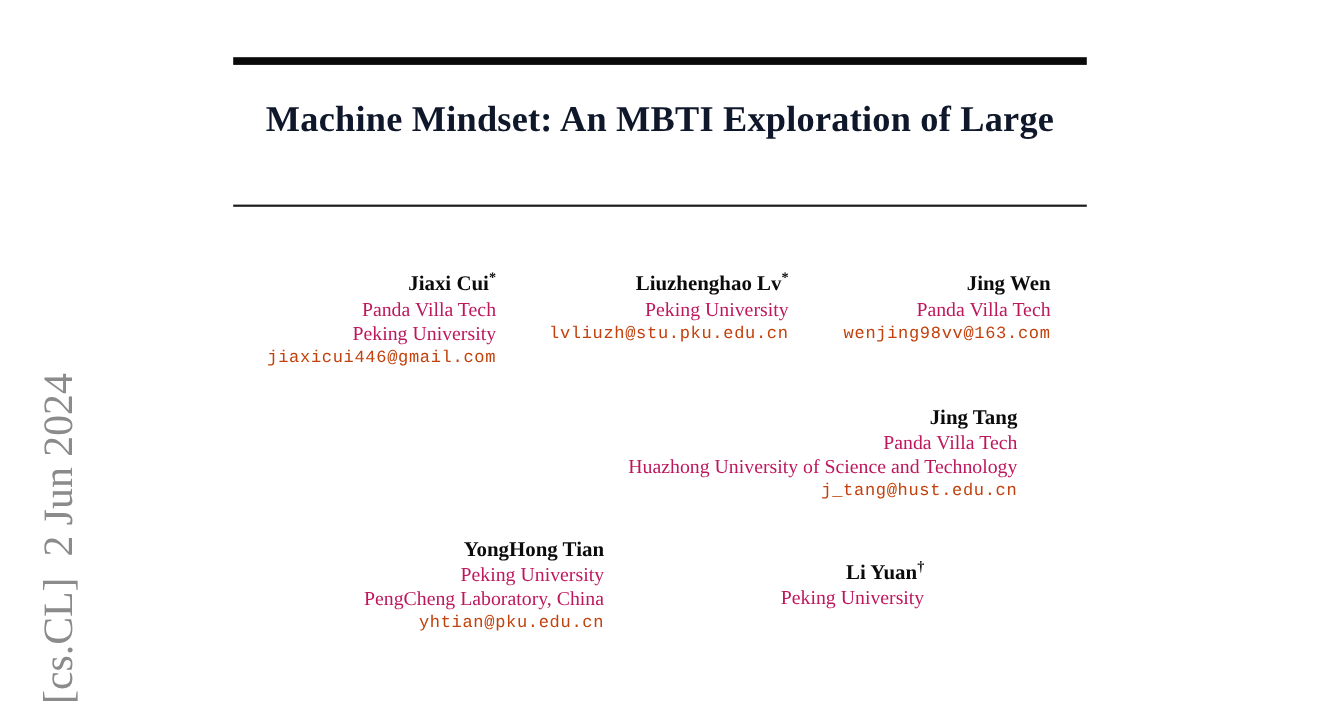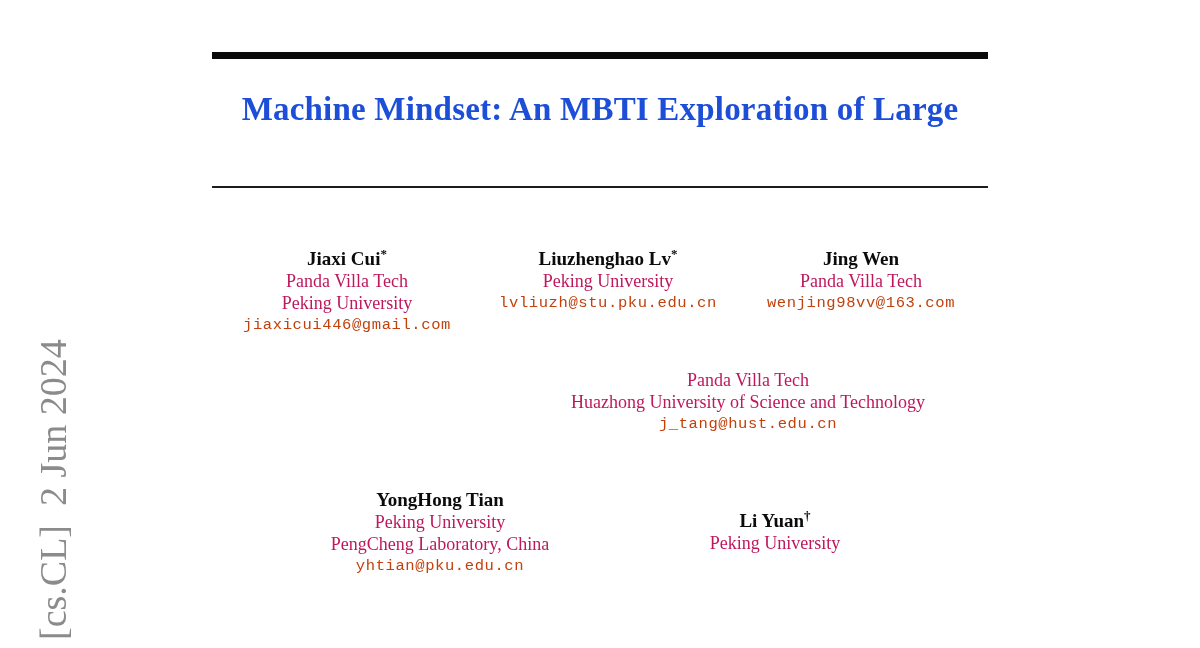--- a/index.html
+++ b/index.html
@@ -36,27 +36,27 @@
     position: absolute;
     left: 210px;
     top: 90px;
     width: 780px;
     margin: 0;
     text-align: center;
     font-family: "Liberation Serif", serif;
     font-weight: bold;
     font-size: 33px;
     line-height: 38px;
-    color: #1d4ed8;
+    color: #0f172a;
     letter-spacing: 0.2px;
   }
   .author-block {
     position: absolute;
     transform: translateX(-50%);
-    text-align: center;
+    text-align: right;
     white-space: nowrap;
     line-height: 22px;
   }
   .author-name {
     font-family: "Liberation Serif", serif;
     font-weight: bold;
     font-size: 19px;
     color: #0b0b0b;
   }
   .author-name sup {
@@ -112,20 +112,21 @@
   </div>
 
   <div class="author-block" style="left:861px; top:248px">
     <div class="author-name"><span>Jing Wen</span><sup></sup></div>
     <div class="author-affil">Panda Villa Tech</div>
     <div class="author-email">wenjing98vv@163.com</div>
   </div>
 
 
   <div class="author-block" style="left:748px; top:369px">
+    <div class="author-name"><span>Jing Tang</span><sup></sup></div>
     <div class="author-affil">Panda Villa Tech</div>
     <div class="author-affil">Huazhong University of Science and Technology</div>
     <div class="author-email">j_tang@hust.edu.cn</div>
   </div>
 
   <div class="author-block" style="left:440px; top:489px">
     <div class="author-name"><span>YongHong Tian</span><sup></sup></div>
     <div class="author-affil">Peking University</div>
     <div class="author-affil">PengCheng Laboratory, China</div>
     <div class="author-email">yhtian@pku.edu.cn</div>

